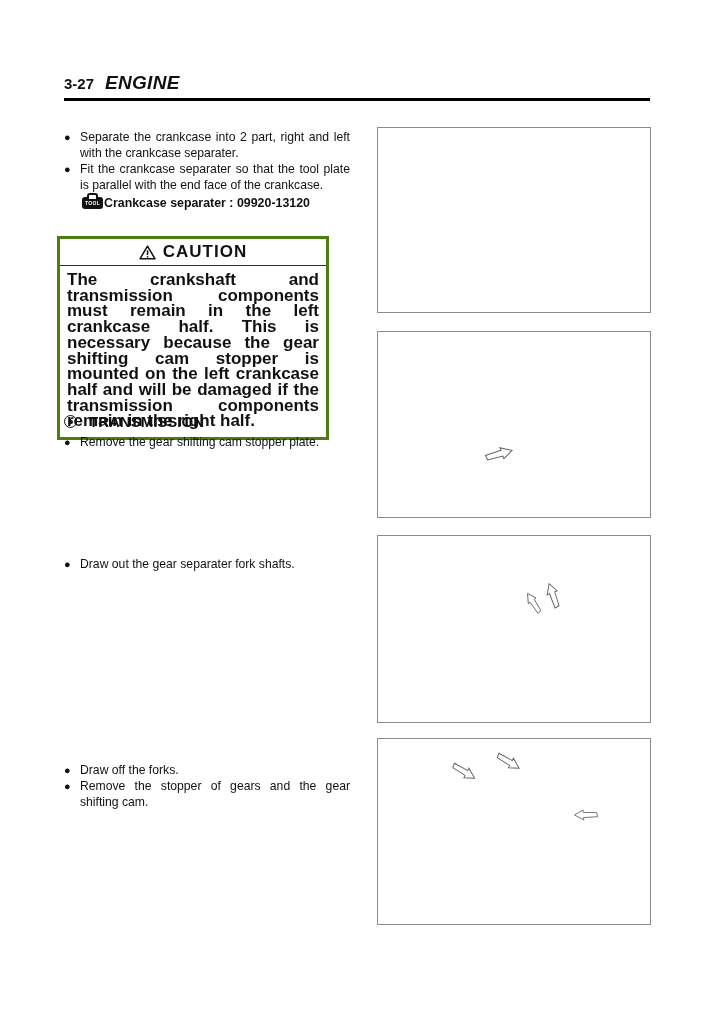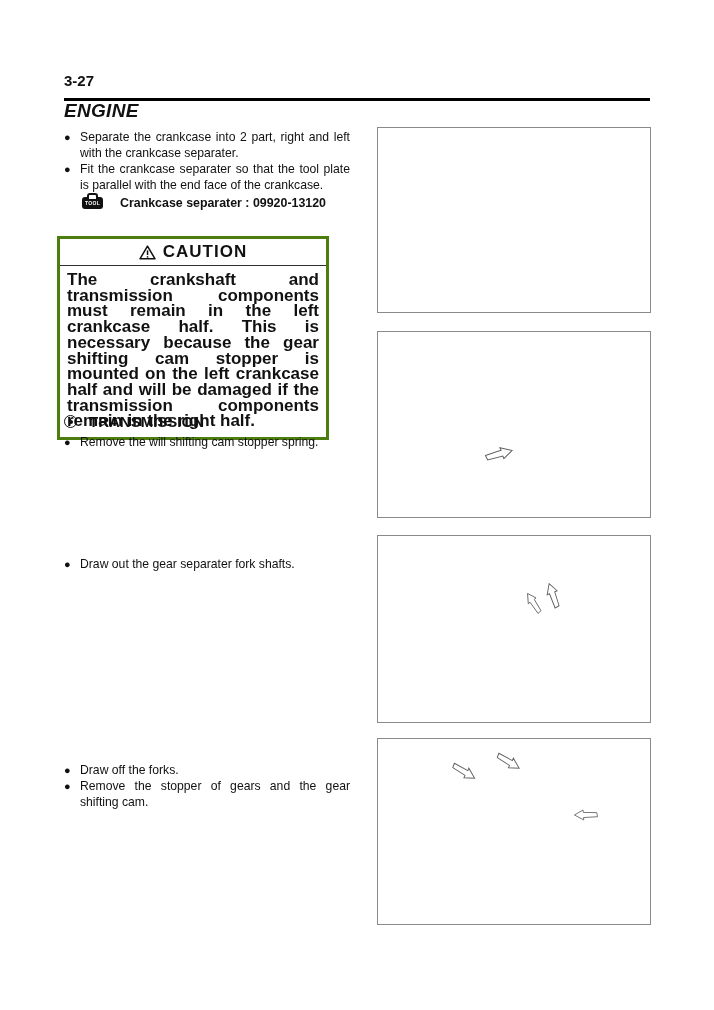--- a/index.html
+++ b/index.html
@@ -2,33 +2,33 @@
 <html><head>
 <meta charset="utf-8">
 <style>
   html,body { margin:0; padding:0; background:#ffffff; }
   #page {
     position:relative; width:714px; height:1010px; background:#ffffff;
     font-family:"Liberation Sans", sans-serif; color:#111; overflow:hidden;
   }
 
   
-  .page-header { position:absolute; left:64px; top:72px; display:flex; align-items:baseline; gap:11px;flex-direction:column; }
+  .page-header { position:absolute; left:64px; top:72px; display:flex; align-items:baseline; gap:11px; }
   .section-number { font-size:15px; font-weight:bold; }
   .section-title  { font-size:19px; font-weight:bold; letter-spacing:0.3px;font-style:italic; }
   .header-rule { position:absolute; left:64px; top:98px; width:586px; height:3px; background:#000; }
 
   
   .text-block { position:absolute; left:64px; width:286px; }
   .bullet-item { display:flex; font-size:12.2px; line-height:16px; }
   .bullet-marker { width:16px; flex:none; font-size:11px; }
   .bullet-text { flex:1; text-align:justify; }
 
   
-  .tool-callout { position:absolute; left:82px; top:196px; display:flex; align-items:center; gap:17px;
+  .tool-callout { position:absolute; left:82px; top:196px; display:flex; align-items:center; gap:1px;
                   font-size:12.4px; font-weight:bold; }
   .toolbox-icon { position:relative; width:21px; height:12px; background:#111; border-radius:3px; flex:none; }
   .toolbox-icon::before { content:""; position:absolute; top:-4px; left:5px; width:7px; height:4px;
                           border:2px solid #111; border-bottom:none; border-radius:3px 3px 0 0; background:#fff; }
   .toolbox-text { display:block; color:#fff; font-size:5px; font-weight:bold; text-align:center; line-height:12px;
                   letter-spacing:0.3px; }
 
   
   .caution-box { position:absolute; left:57px; top:236px; width:272px; box-sizing:border-box;
                  border:3px solid #4d7c0f; background:#fff; }
@@ -95,21 +95,21 @@
   </div>
 
   <div class="trans-heading">
     <span class="circle-dot-icon"></span>
     <span>TRANSMISSION</span>
   </div>
 
   <div class="text-block" style="top:434px;">
     <div class="bullet-item">
       <span class="bullet-marker">●</span>
-      <span class="bullet-text">Remove the will shifting cam stopper spring.</span>
+      <span class="bullet-text">Remove the gear shifting cam stopper plate.</span>
     </div>
   </div>
 
   <div class="text-block" style="top:556px;">
     <div class="bullet-item">
       <span class="bullet-marker">●</span>
       <span class="bullet-text">Draw out the gear separater fork shafts.</span>
     </div>
   </div>
 

